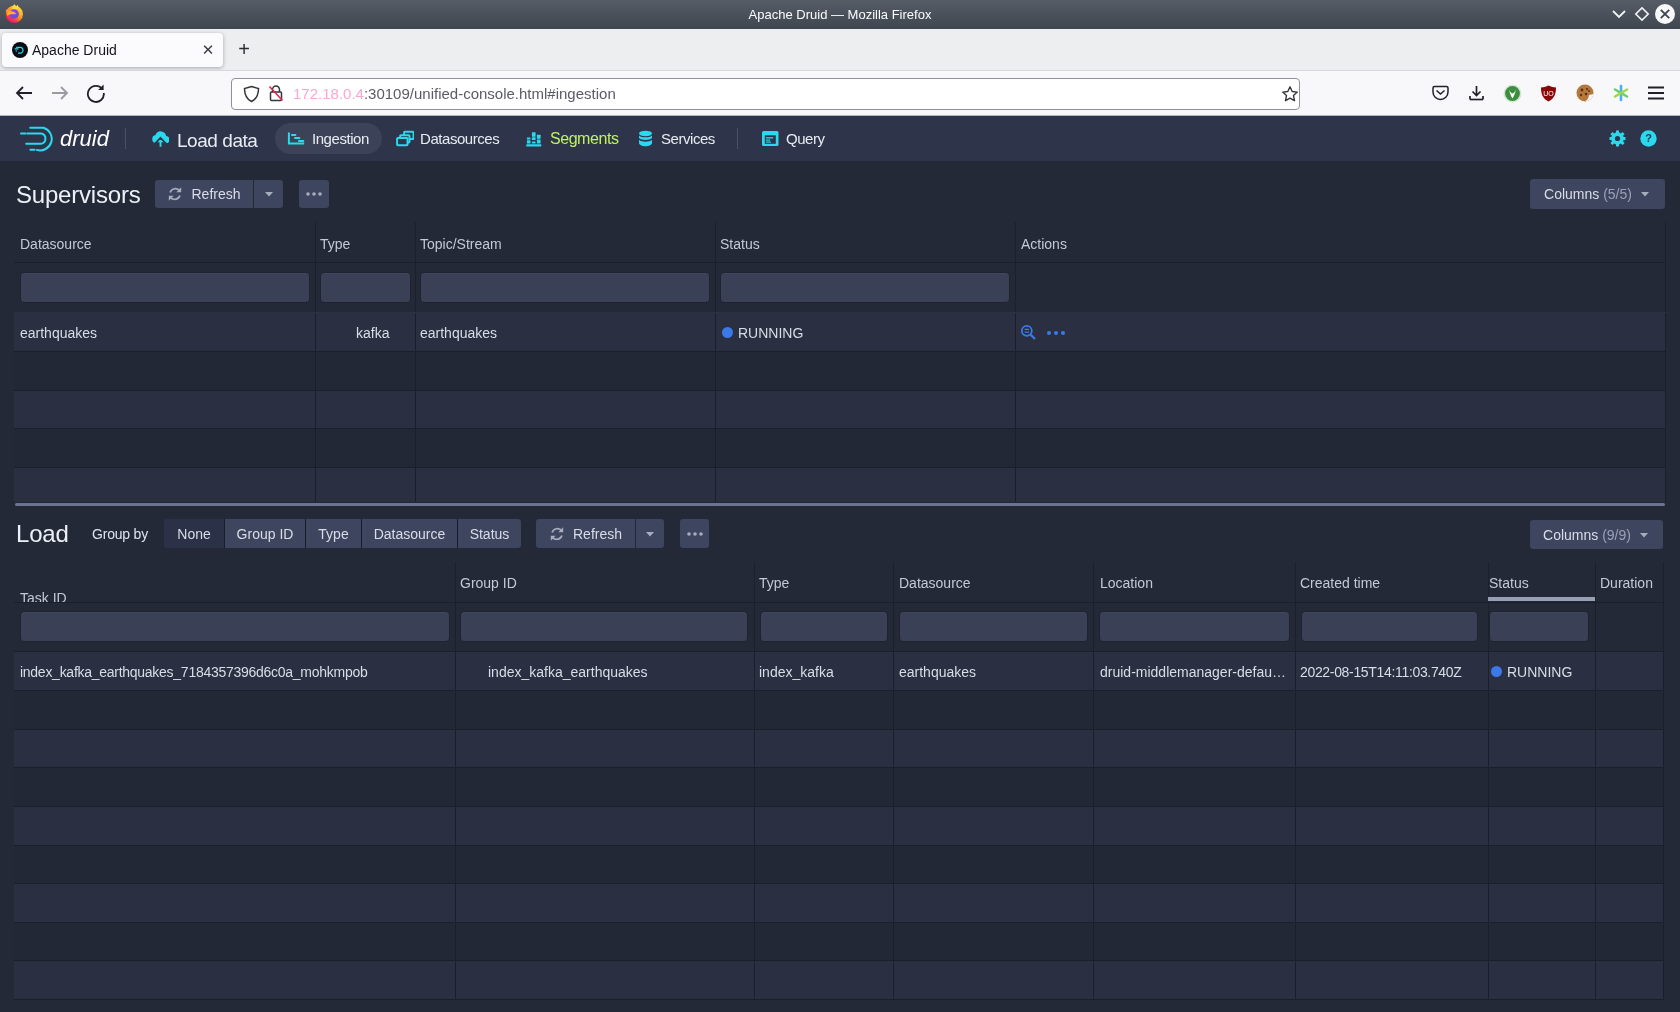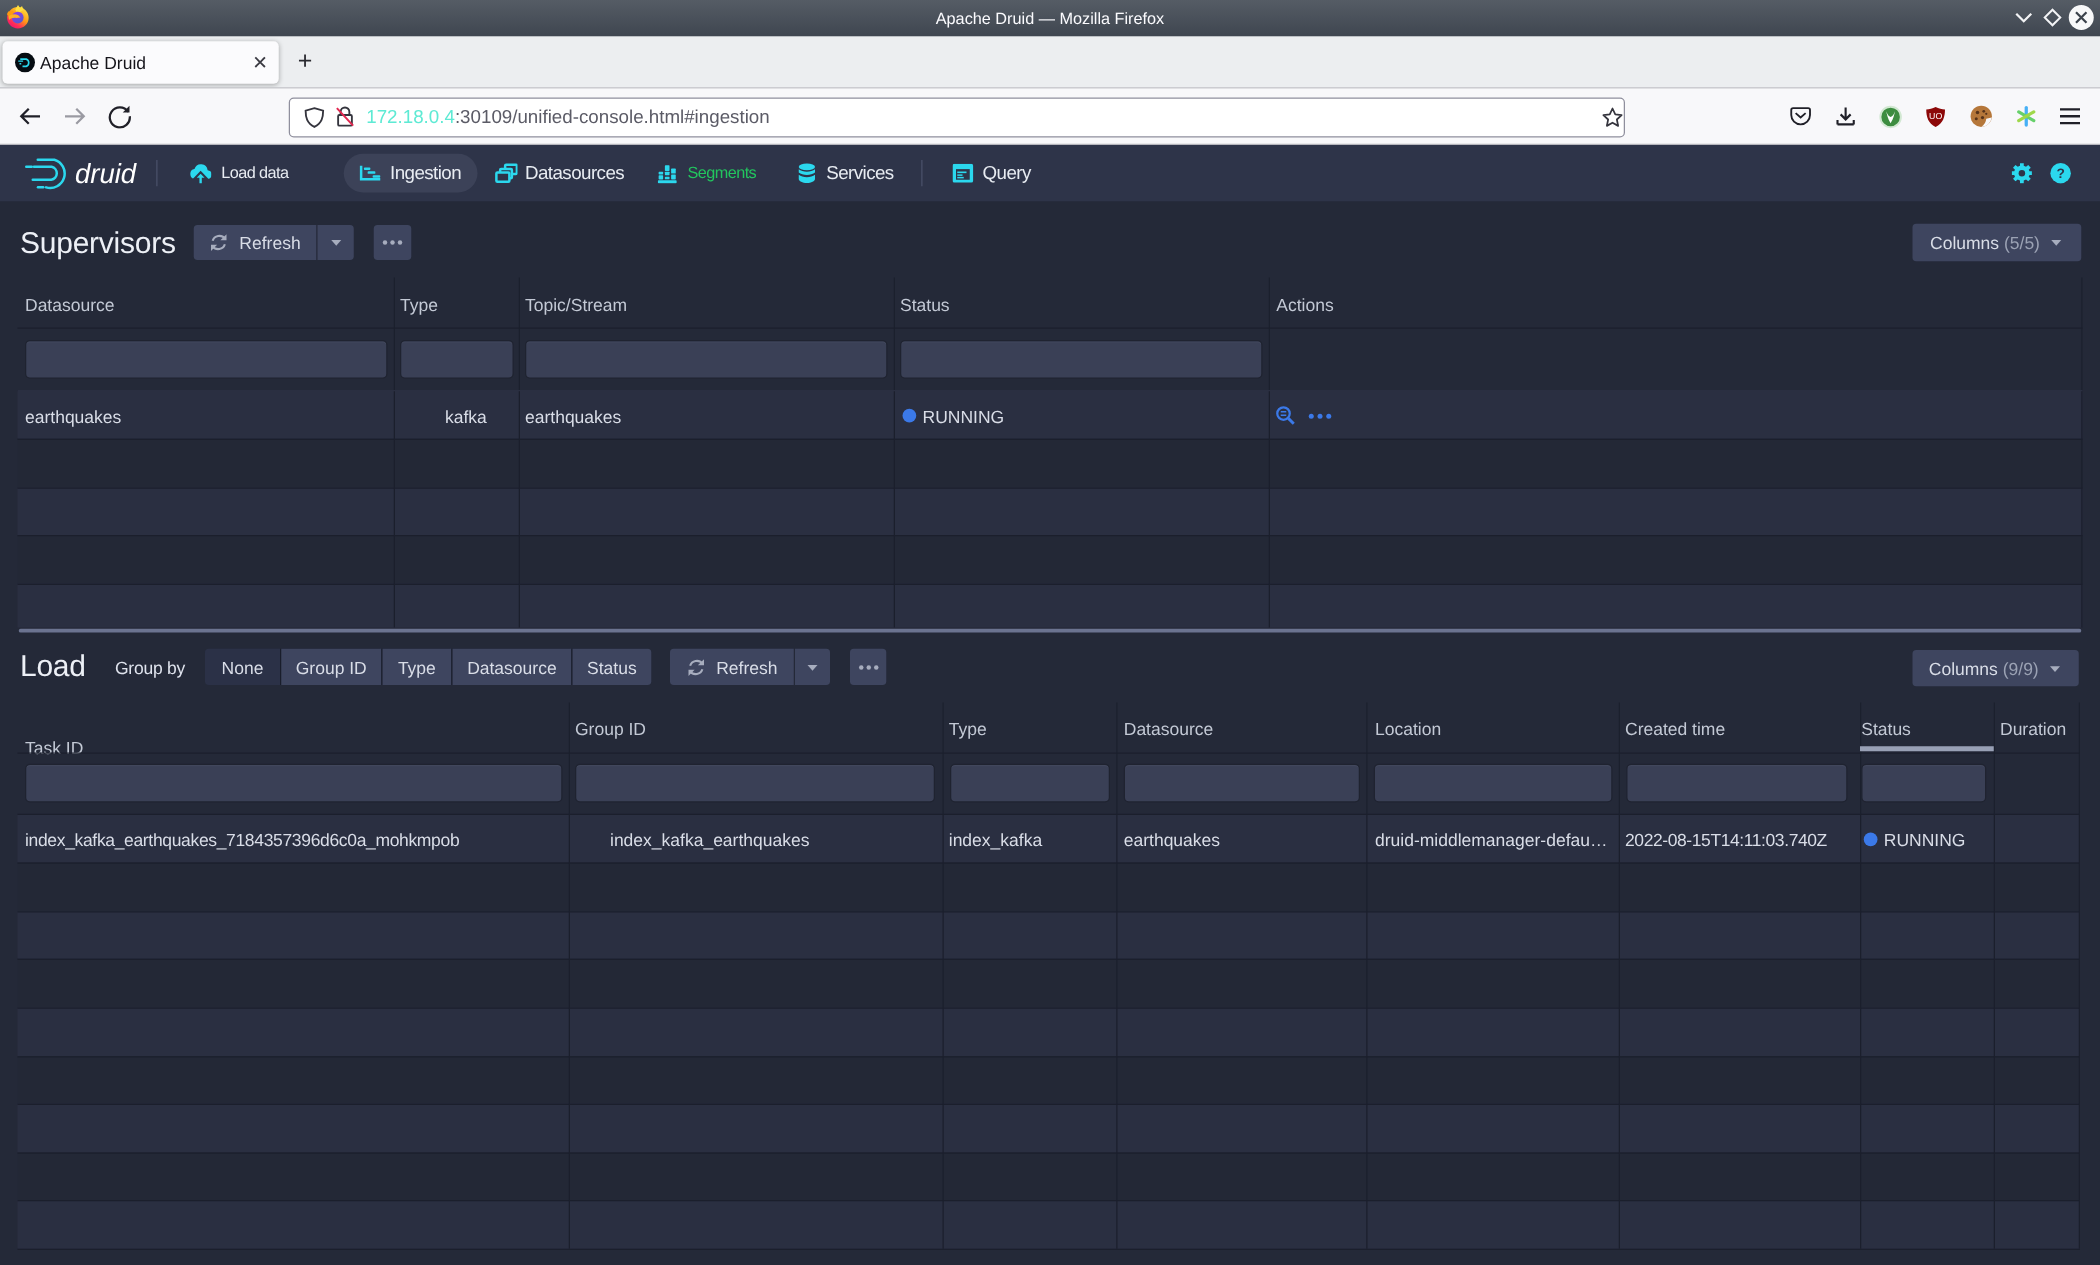--- a/index.html
+++ b/index.html
@@ -67,21 +67,21 @@
   </svg>
 <div style="position:absolute;left:231px;top:78px;width:1069px;height:32px;background:#ffffff;border:1px solid #8f8f9d;border-radius:4px;"></div>
 <svg style="position:absolute;left:243px;top:85px;width:17px;height:18px;" viewBox="0 0 17 18">
     <path d="M8.5 1.5 L15.5 3.5 C15.5 9 14.5 13.5 8.5 16.5 C2.5 13.5 1.5 9 1.5 3.5 Z" stroke="#35353e" stroke-width="1.5" fill="none"></path>
   </svg>
 <svg style="position:absolute;left:267px;top:84px;width:18px;height:19px;" viewBox="0 0 18 19">
     <rect x="3.5" y="8" width="11" height="8.5" rx="1" stroke="#35353e" stroke-width="1.5" fill="none"></rect>
     <path d="M5.5 8 V5.5 A3.5 3.5 0 0 1 12.5 5.5 V8" stroke="#35353e" stroke-width="1.5" fill="none"></path>
     <path d="M2.5 2.5 L15.5 16.5" stroke="#e22850" stroke-width="1.6"></path>
   </svg>
-<div style="position:absolute;left:293px;top:85px;width:700px;height:18px;font-size:15px;color:#5b5b66;"><span style="color:#5eead4">172.18.0.4</span>:30109/unified-console.html#ingestion</div>
+<div style="position:absolute;left:293px;top:85px;width:700px;height:18px;font-size:15px;color:#5b5b66;"><span style="color:#f9a8d4">172.18.0.4</span>:30109/unified-console.html#ingestion</div>
 <svg style="position:absolute;left:1281px;top:85px;width:18px;height:18px;" viewBox="0 0 18 18">
     <path d="M9 1.8 L11.2 6.5 L16.3 7.1 L12.5 10.6 L13.5 15.7 L9 13.2 L4.5 15.7 L5.5 10.6 L1.7 7.1 L6.8 6.5 Z" stroke="#35353e" stroke-width="1.4" fill="none" stroke-linejoin="round"></path>
   </svg>
 <svg style="position:absolute;left:1431px;top:84px;width:19px;height:19px;" viewBox="0 0 19 19">
     <path d="M2 4 A1.5 1.5 0 0 1 3.5 2.5 H15.5 A1.5 1.5 0 0 1 17 4 V8 A7.5 7.5 0 0 1 2 8 Z" stroke="#202028" stroke-width="1.5" fill="none"></path>
     <path d="M5.5 6.5 L9.5 10 L13.5 6.5" stroke="#202028" stroke-width="1.5" fill="none"></path>
   </svg>
 <svg style="position:absolute;left:1467px;top:84px;width:19px;height:19px;" viewBox="0 0 19 19">
     <path d="M9.5 2 V11 M5.5 7.5 L9.5 11.5 L13.5 7.5" stroke="#202028" stroke-width="1.7" fill="none"></path>
     <path d="M3 15.5 H16" stroke="#202028" stroke-width="1.7"></path>
@@ -122,21 +122,21 @@
 <path d="M11.2 11.4 H25.3 A 5.3 5.3 0 0 1 25 21.8 H10.2"></path>
 <path d="M5 11.4 H9.4"></path>
 </g>
   </svg>
 <div style="position:absolute;left:60px;top:126px;width:60px;height:26px;font-size:22px;font-style:italic;color:#fff;font-weight:400;">druid</div>
 <div style="position:absolute;left:125px;top:128px;width:1px;height:21px;background:#4a506a;"></div>
 <svg style="position:absolute;left:152px;top:130px;width:17px;height:18px;" viewBox="0 0 17 18">
 <path d="M3.8 13.2 A4.1 4.1 0 0 1 3.6 5.1 A5.4 5.4 0 0 1 14.1 6.1 A3.55 3.55 0 0 1 13.7 13.2 Z" fill="#2bd8ee"></path>
 <path d="M8.5 7.8 L13.6 13.1 L10.3 13.1 L10.3 17.5 L6.7 17.5 L6.7 13.1 L3.4 13.1 Z" fill="#2bd8ee" stroke="#2e3449" stroke-width="1.7"></path>
 </svg>
-<div style="left:177px;top:130px;position:absolute;color:#e8ecf2;font-size:13px;letter-spacing:-0.45px;white-space:nowrap;">Load data</div>
+<div style="left:177px;top:130px;position:absolute;color:#e8ecf2;font-size:19px;letter-spacing:-0.45px;white-space:nowrap;">Load data</div>
 <div style="position:absolute;left:275px;top:123px;width:107px;height:31px;background:#3c4258;border-radius:16px;"></div>
 <svg style="position:absolute;left:287px;top:130px;width:18px;height:16px;" viewBox="0 0 18 16" fill="#2bd8ee">
 <path d="M0.9 2.6 H2.9 V12.4 H17.2 V14.4 H0.9 Z"></path>
 <rect x="4.1" y="3.9" width="5.2" height="2.0" rx="0.7"></rect>
 <rect x="7.1" y="7.0" width="6.2" height="2.0" rx="0.7"></rect>
 <rect x="11.1" y="10.1" width="6.1" height="2.0" rx="0.7"></rect>
 </svg>
 <div style="left:312px;top:130px;position:absolute;color:#e8ecf2;font-size:15px;letter-spacing:-0.45px;white-space:nowrap;">Ingestion</div>
 <svg style="position:absolute;left:396px;top:130px;width:18px;height:17px;" viewBox="0 0 18 17">
 <g stroke="#2bd8ee" stroke-width="2" fill="#2e3449">
@@ -149,21 +149,21 @@
 <svg style="position:absolute;left:526px;top:130.5px;width:16px;height:16px;" viewBox="0 0 16 16" fill="#2bd8ee">
 <rect x="0.3" y="13.2" width="15" height="2.3" rx="0.6"></rect>
 <rect x="0.9" y="6.4" width="3.6" height="2.1" rx="0.5"></rect>
 <rect x="0.9" y="9.2" width="3.6" height="3.3" rx="0.5"></rect>
 <rect x="5.9" y="1.2" width="3.7" height="4.5" rx="0.5"></rect>
 <rect x="5.9" y="6.3" width="3.7" height="2.8" rx="0.5"></rect>
 <rect x="5.9" y="10.4" width="3.7" height="2.0" rx="0.5"></rect>
 <rect x="10.9" y="3.8" width="3.7" height="4.0" rx="0.5"></rect>
 <rect x="10.9" y="8.5" width="3.7" height="4.0" rx="0.5"></rect>
 </svg>
-<div style="left:550px;top:130px;position:absolute;color:#22c55e;font-size:13px;letter-spacing:-0.45px;white-space:nowrap;">Segments</div>
+<div style="left:550px;top:130px;position:absolute;color:#bef264;font-size:16px;letter-spacing:-0.45px;white-space:nowrap;">Segments</div>
 <svg style="position:absolute;left:638px;top:130px;width:15px;height:18px;" viewBox="0 0 15 17" fill="#2bd8ee">
 <ellipse cx="7.5" cy="3" rx="6.5" ry="2.7"></ellipse>
 <path d="M1 4.9 C2.5 6.3 5 6.8 7.5 6.8 C10 6.8 12.5 6.3 14 4.9 V7.5 C12.5 8.9 10 9.4 7.5 9.4 C5 9.4 2.5 8.9 1 7.5 Z"></path>
 <path d="M1 9.3 C2.5 10.7 5 11.2 7.5 11.2 C10 11.2 12.5 10.7 14 9.3 V12.6 C14 14.4 11 15.8 7.5 15.8 C4 15.8 1 14.4 1 12.6 Z"></path>
 </svg>
 <div style="left:661px;top:130px;position:absolute;color:#e8ecf2;font-size:15px;letter-spacing:-0.45px;white-space:nowrap;">Services</div>
 <div style="position:absolute;left:737px;top:128px;width:1px;height:21px;background:#4a506a;"></div>
 <svg style="position:absolute;left:761.5px;top:131px;width:17px;height:15.5px;" viewBox="0 0 17 15.5">
 <rect x="0" y="0" width="16.5" height="15" rx="1.5" fill="#2bd8ee"></rect>
 <rect x="2.8" y="4.3" width="11" height="8.5" fill="#2e3449"></rect>

